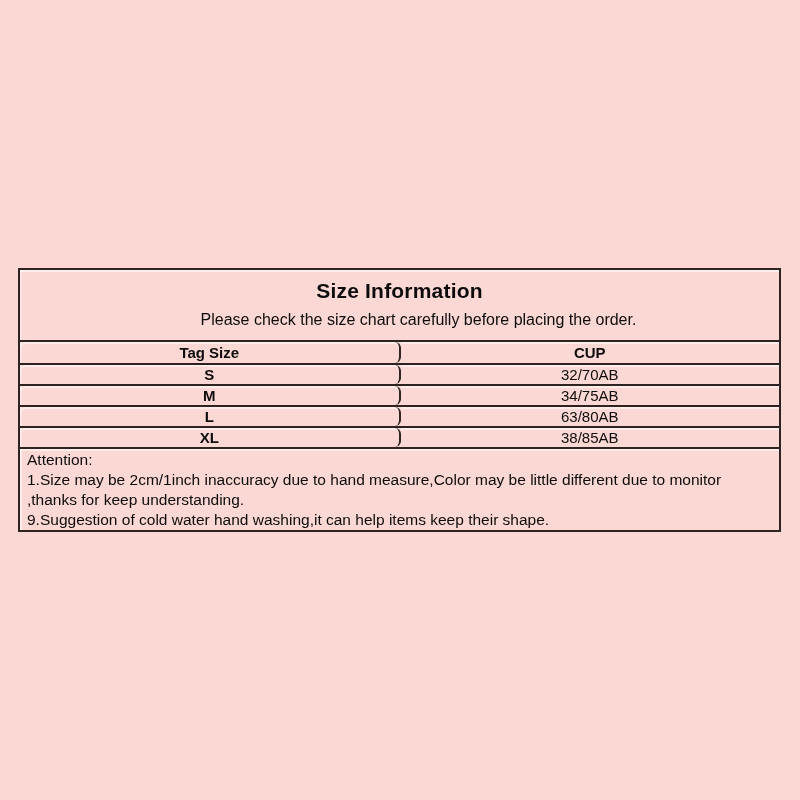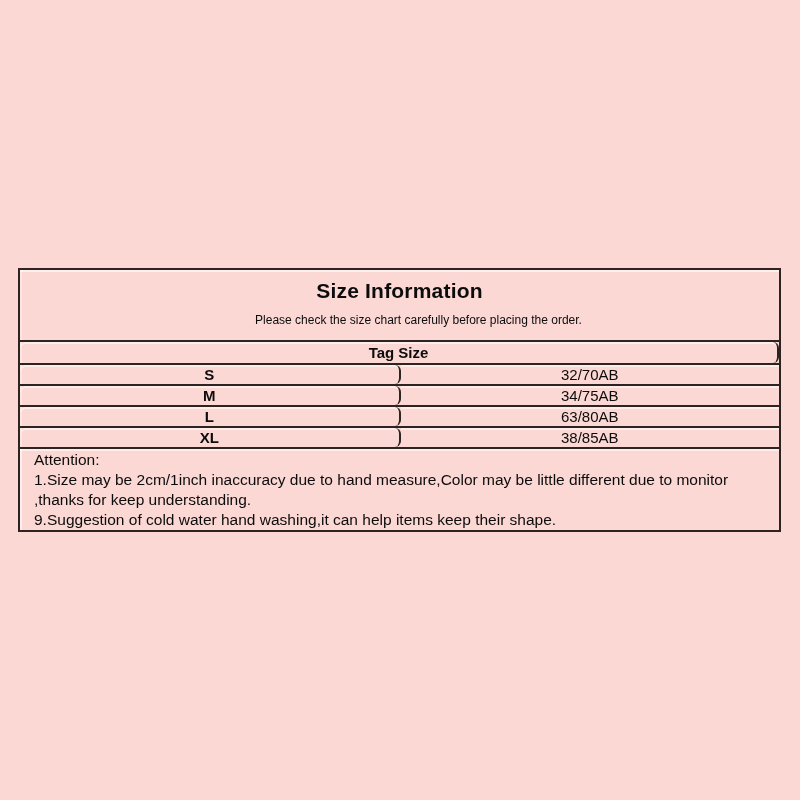--- a/index.html
+++ b/index.html
@@ -16,55 +16,56 @@
     left: 18px; top: 268px;
     width: 763px; height: 264px;
     border: 2px solid #2d2422;
     background: #fbd8d4;
     display: flex;
     flex-direction: column;
     box-shadow: inset 0 2px 0 rgba(255,255,255,0.6), inset 2px 0 0 rgba(255,255,255,0.35);
   }
   .title-cell { height: 71px; text-align: center; padding-top: 8px; }
   .title { font-size: 21px; font-weight: bold; line-height: 25px; letter-spacing: 0.2px; }
-  .subtitle { font-size: 12px; line-height: 20px; margin-top: 7px; margin-left: 38px; }
+  .subtitle { font-size: 16px; line-height: 20px; margin-top: 7px; margin-left: 38px; }
   .trow { display: flex; border-top: 2px solid #2d2422; flex-shrink: 0; }
   .header-row { height: 23px; }
   .data-row { height: 21px; }
   .cell {
     flex: 1;
     display: flex; align-items: center; justify-content: center;
     font-size: 15px;
     box-shadow: inset 0 2px 0 rgba(255,255,255,0.5);
   }
   .cell.left { border-right: 2px solid #2d2422; border-radius: 6px; }
   .bold { font-weight: bold; }
   .attention {
     border-top: 2px solid #2d2422;
     flex: 1;
-    padding: 1px 4px 0 14px;
+    padding: 1px 4px 0 7px;
     font-size: 15.5px;
     line-height: 20px;
     box-shadow: inset 0 2px 0 rgba(255,255,255,0.5), inset 2px 0 0 rgba(255,255,255,0.35);
   }
   .att-line { white-space: pre; }
 </style>
 </head>
 <body>
 
 <div class="page">
   <div class="size-table">
 
     <div class="title-cell">
       <div class="title">Size Information</div>
       <div class="subtitle">Please check the size chart carefully before placing the order.</div>
     </div>
 
     <div class="trow header-row">
       <div class="cell left bold">Tag Size</div>
+      <div class="cell bold">CUP</div>
     </div>
 
     <div class="trow data-row">
       <div class="cell left bold">S</div>
       <div class="cell">32/70AB</div>
     </div>
 
     <div class="trow data-row">
       <div class="cell left bold">M</div>
       <div class="cell">34/75AB</div>

